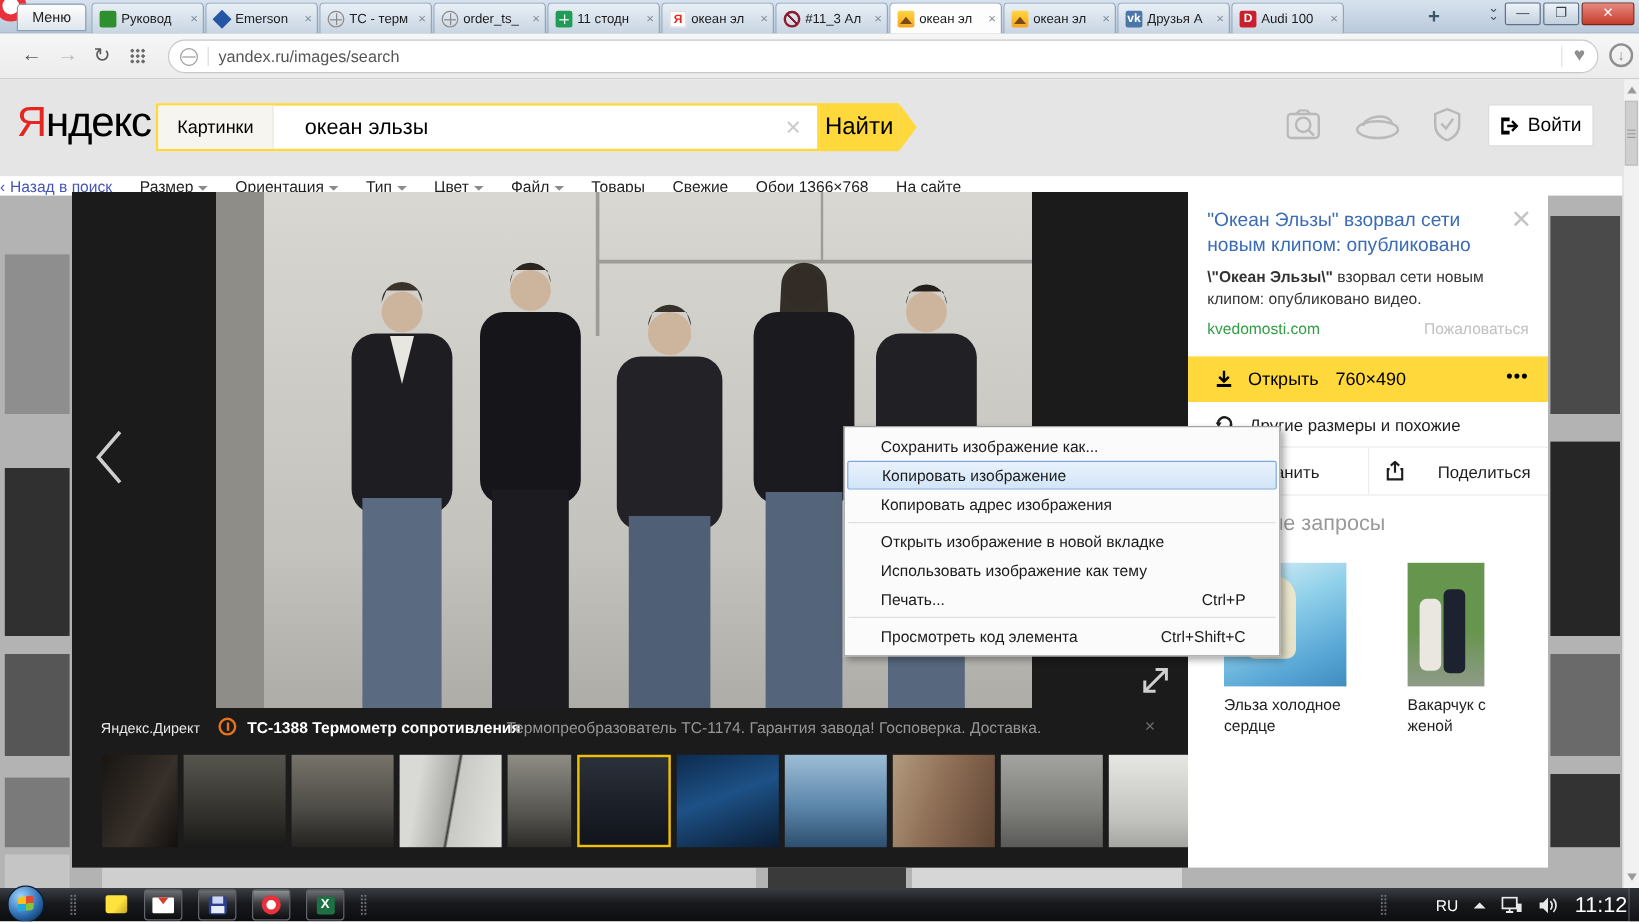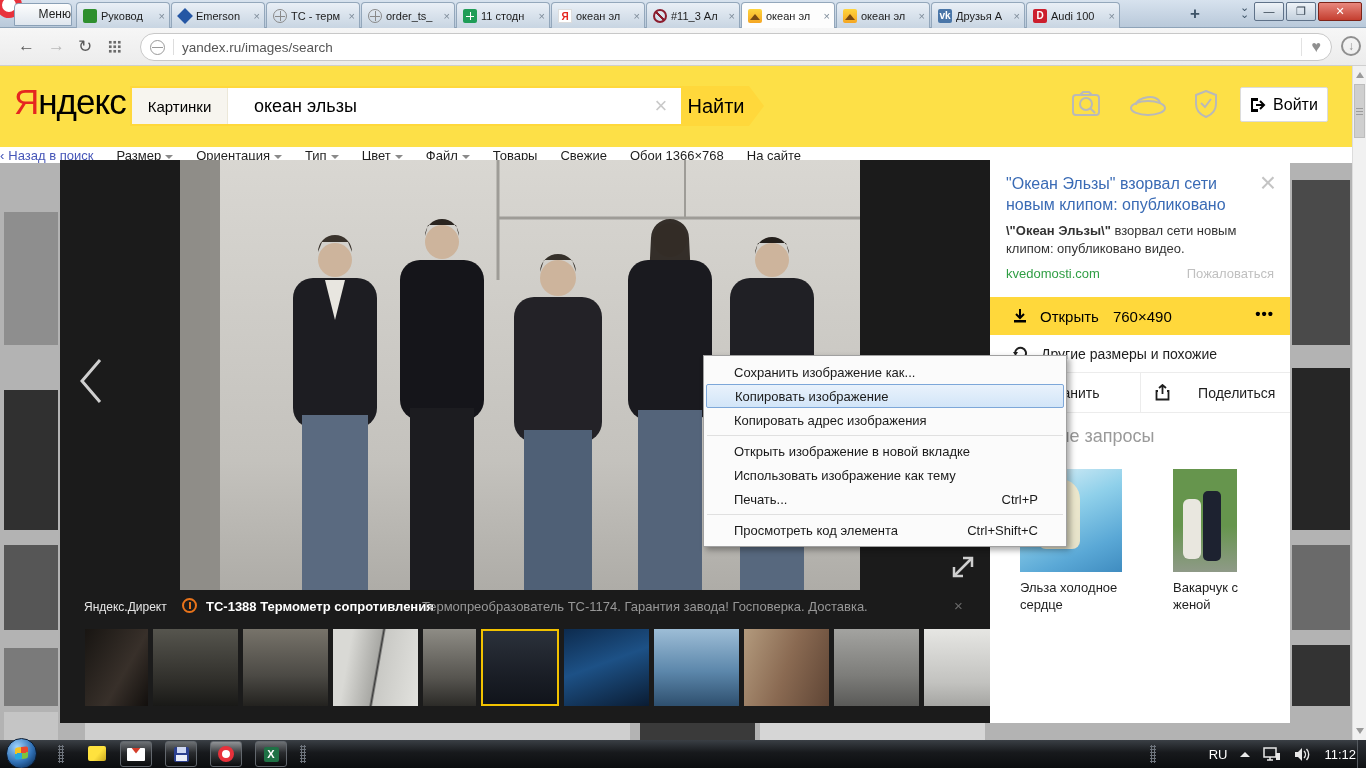--- a/index.html
+++ b/index.html
@@ -6,21 +6,21 @@
   html,body { width:1366px; height:768px; overflow:hidden; font-family:"Liberation Sans",sans-serif; }
   #screen { position:relative; width:1366px; height:768px; background:#fff; overflow:hidden; }
 
   
   .tabbar { position:absolute; left:0; top:0; width:1366px; height:28px;
     background:linear-gradient(#d7e2ee,#b9c9da); border-bottom:1px solid #8ea3b8; }
   .opera-o { position:absolute; left:-4px; top:-8px; width:26px; height:26px; border-radius:50%;
     border:6px solid #e8313b; background:#fff; }
   .menu-btn { position:absolute; left:14px; top:3px; width:58px; height:23px;
     background:linear-gradient(#fdfdfd,#dfe6ee); border:1px solid #8aa0b6; border-radius:4px 4px 0 0;
-    font-size:12px; color:#222; text-align:right; line-height:21px; }
+    font-size:12px; color:#222; text-align:center; line-height:21px; }
   .tabs { position:absolute; left:76px; top:2px; height:26px; display:flex; }
   .tab { position:relative; width:94px; height:26px; margin-right:1px;
     background:linear-gradient(#e9eff6,#c8d5e2); border:1px solid #93a7bb; border-bottom:none;
     border-radius:4px 4px 0 0; display:flex; align-items:center; padding:0 4px 0 6px; }
   .tab.active { background:#fdfdfd; }
   .tab .ticon { width:14px; height:14px; margin-right:4px; flex:0 0 auto; position:relative;
     font-size:10px; line-height:14px; text-align:center; }
   .tab .tlabel { flex:1; font-size:11px; color:#1c1c1c; white-space:nowrap; overflow:hidden; }
   .tab .tclose { flex:0 0 auto; font-size:11px; color:#7d8b99; padding-left:3px; }
   .ic-docgreen { background:#2e8f2e; border-radius:2px; color:#fff; font-weight:bold; }
@@ -58,21 +58,21 @@
     border:1px solid #c8c8c8; border-radius:14px; display:flex; align-items:center; padding:0 10px 0 9px; }
   .url-globe { width:15px; height:15px; border:1.5px solid #9a9a9a; border-radius:50%; position:relative; flex:0 0 auto; }
   .url-globe:before { content:""; position:absolute; left:1px; right:1px; top:50%; border-top:1.5px solid #9a9a9a; }
   .url-sep { width:1px; height:16px; background:#ddd; margin:0 8px; }
   .url-text { font-size:13.5px; color:#555; flex:1; }
   .heart { font-size:16px; color:#8f8f8f; border-left:1px solid #e2e2e2; padding-left:10px; }
   .dl-btn { position:absolute; left:1341px; top:8px; width:20px; height:20px; border:2px solid #8f8f8f;
     border-radius:50%; color:#8f8f8f; font-size:12px; text-align:center; line-height:17px; }
 
   
-  .yheader { position:absolute; left:0; top:66px; width:1366px; height:81px; background:#fde047; }
+  .yheader { position:absolute; left:0; top:66px; width:1366px; height:81px; background:#e5e5e5; }
   .ylogo { position:absolute; left:14px; top:16px; font-size:35px; font-weight:500; color:#000; letter-spacing:-1px; }
   .ylogo .red { color:#e52620; }
   .searchwrap { position:absolute; left:130px; top:20px; height:40px; display:flex; }
   .searchbox { display:flex; width:553px; height:40px; border:2px solid #ffd83b; background:#fff; }
   .scope { width:96px; background:#f7f5ef; border-right:1px solid #ece8d9; font-size:15px; color:#000;
     display:flex; align-items:center; justify-content:center; }
   .query { flex:1; display:flex; align-items:center; padding-left:26px; font-size:18px; color:#000; }
   .clearx { width:40px; display:flex; align-items:center; justify-content:center; font-size:22px; color:#c9c9c9; }
   .findbtn { position:relative; width:66px; height:40px; background:#ffd83b; font-size:20px; color:#000;
     display:flex; align-items:center; justify-content:center; }
@@ -191,21 +191,21 @@
   .floppyic { width:15px; height:15px; background:#2b3f8f; border-radius:2px; position:relative; }
   .floppyic:before { content:""; position:absolute; left:3px; top:0; width:9px; height:6px; background:#cdd6f2; }
   .floppyic:after { content:""; position:absolute; left:2px; bottom:1px; width:11px; height:6px; background:#e8ecf8; }
   .operaic { width:16px; height:16px; border-radius:50%; border:4px solid #e8313b; background:#fff; }
   .excelic { width:15px; height:15px; background:#1e7145; border-radius:2px; color:#fff; font-size:11px; font-weight:bold;
     text-align:center; line-height:15px; }
   .tray { position:absolute; right:10px; top:0; height:28px; display:flex; align-items:center; gap:13px; color:#fff; }
   .tray .lang { font-size:13px; }
   .tray .hidearrow { width:0; height:0; border-left:5px solid transparent; border-right:5px solid transparent;
     border-bottom:5px solid #e8e8e8; }
-  .tray .clock { font-size:13px; }
+  .tray .clock { font-size:18px; }
   .showdesk { position:absolute; right:0; top:0; width:9px; height:28px; border-left:1px solid #555a60;
     background:linear-gradient(#2c3036,#101214); }
 </style>
 </head>
 <body>
 
 <div id="screen">
 
   <div class="tabbar">
     <div class="opera-o"></div>

